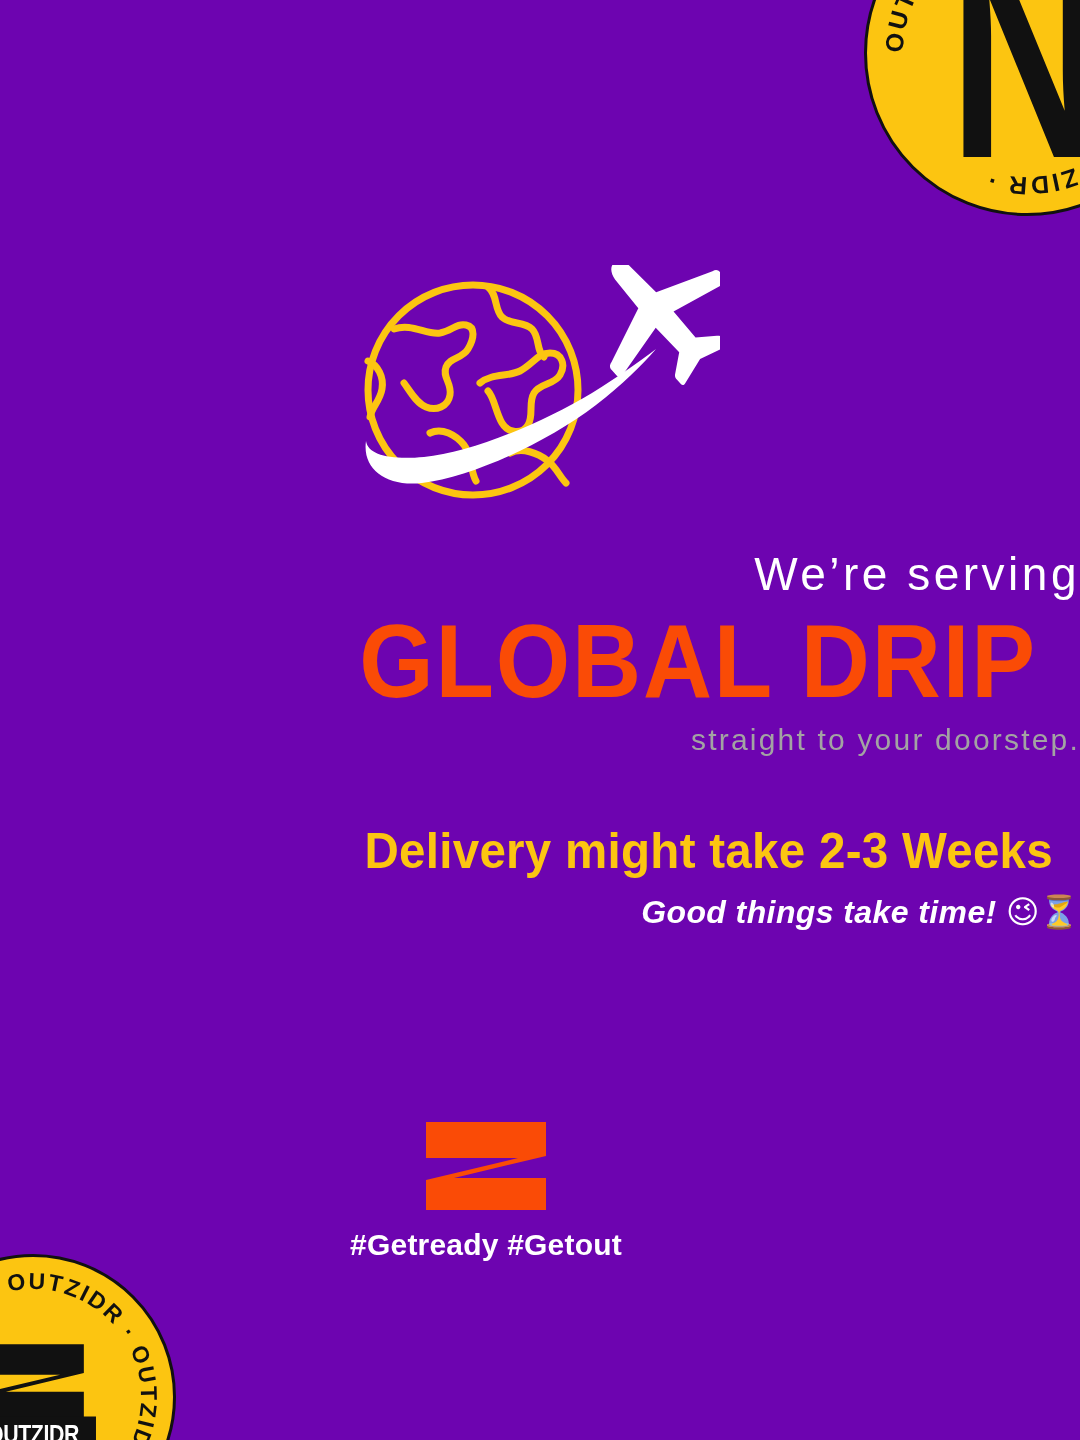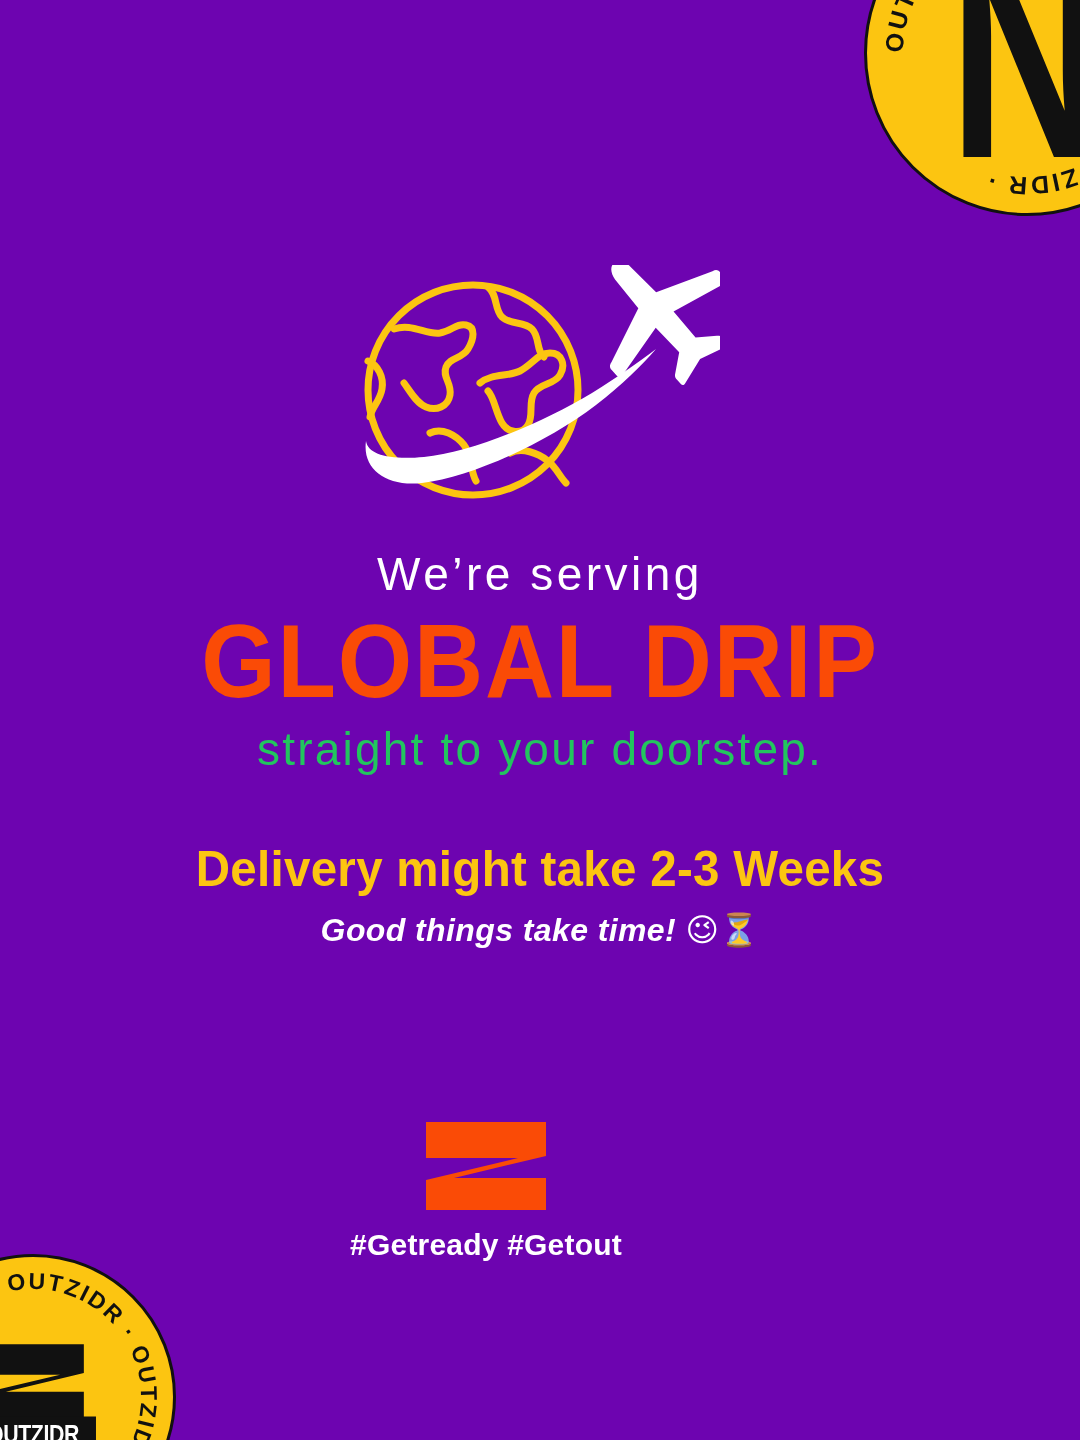--- a/index.html
+++ b/index.html
@@ -94,41 +94,41 @@
     height: 245px;
   }
   .hero svg { display: block; margin: 0 auto; }
 
   
   .copy {
     position: absolute;
     left: 0;
     top: 548px;
     width: 1080px;
-    text-align: center;
+    text-align: right;
   }
   .line-serving {
     color: #ffffff;
     font-size: 46px;
     font-weight: 400;
     letter-spacing: 3.5px;
     line-height: 1.15;
   }
   .line-headline {
     color: #fa4b06;
     font-size: 104px;
     font-weight: 700;
     letter-spacing: 2px;
     line-height: 1.08;
     transform: scaleX(0.92);
     margin-top: 4px;
   }
   .line-doorstep {
-    color: #22c55e;
-    font-size: 46px;
+    color: #a3a3a3;
+    font-size: 30px;
     font-weight: 400;
     letter-spacing: 2.2px;
     line-height: 1.15;
     margin-top: 6px;
   }
   .line-delivery {
     color: #fcc511;
     font-size: 50px;
     font-weight: 700;
     letter-spacing: 0.3px;

